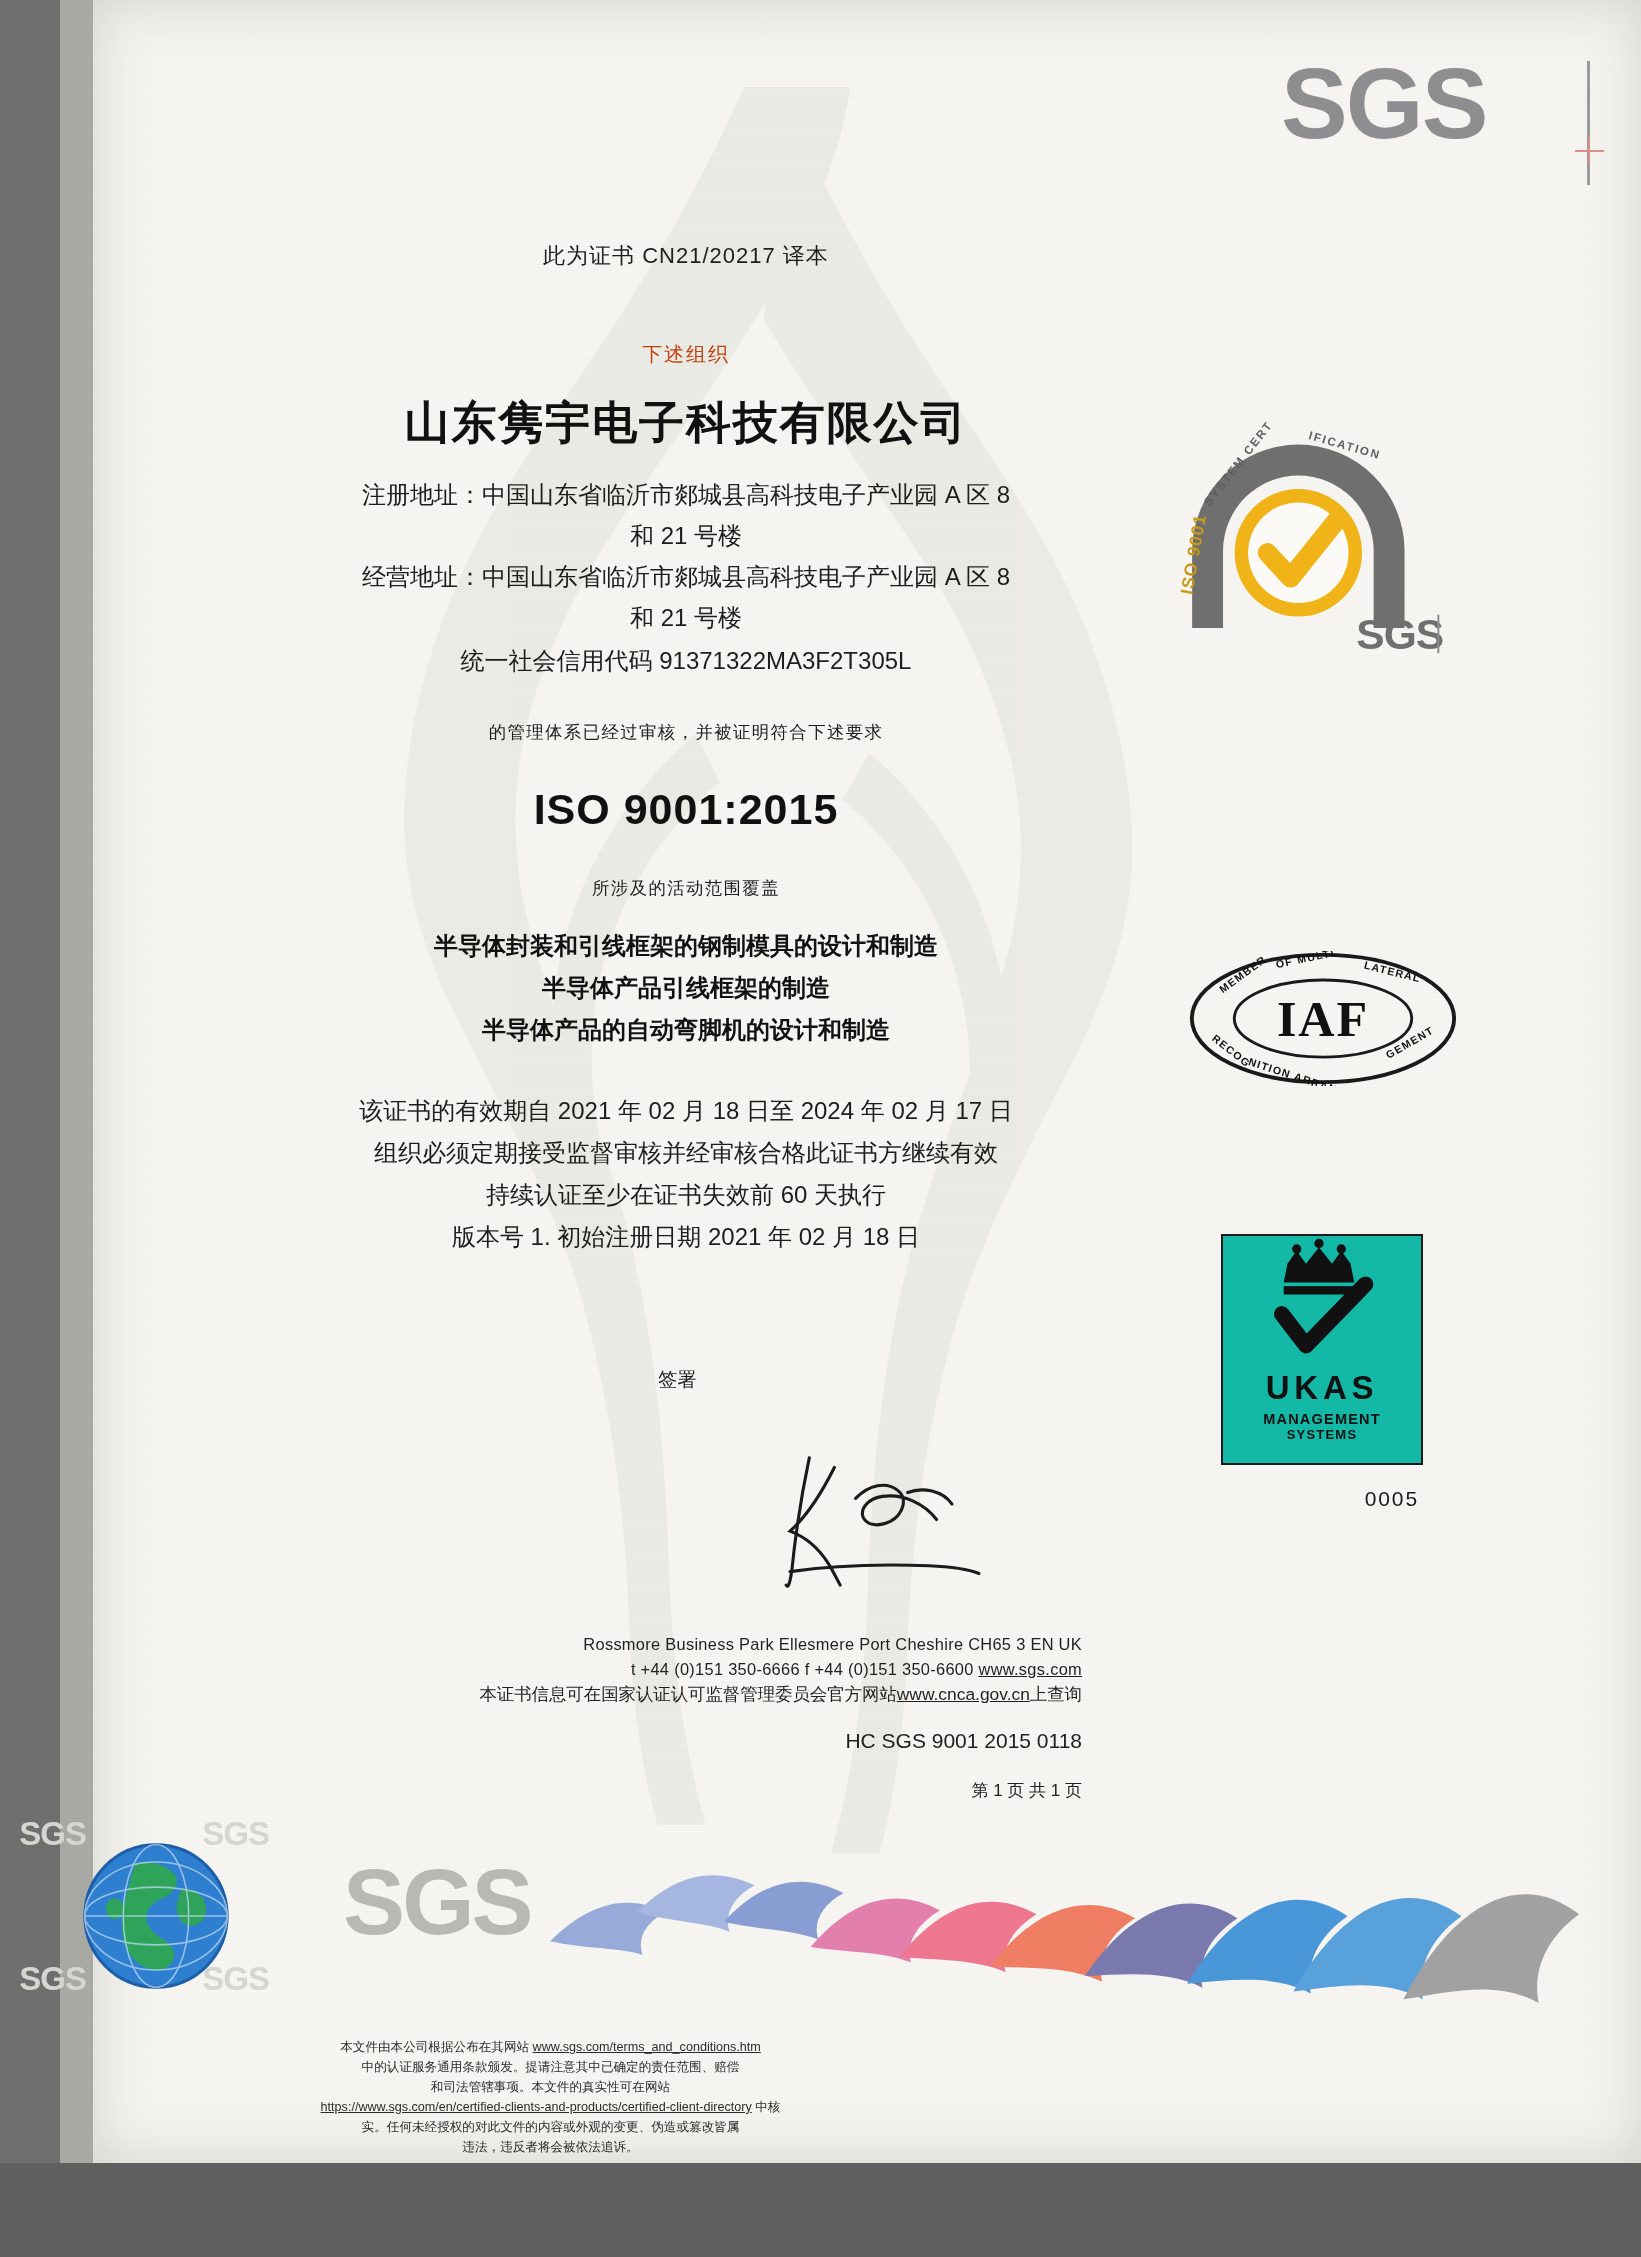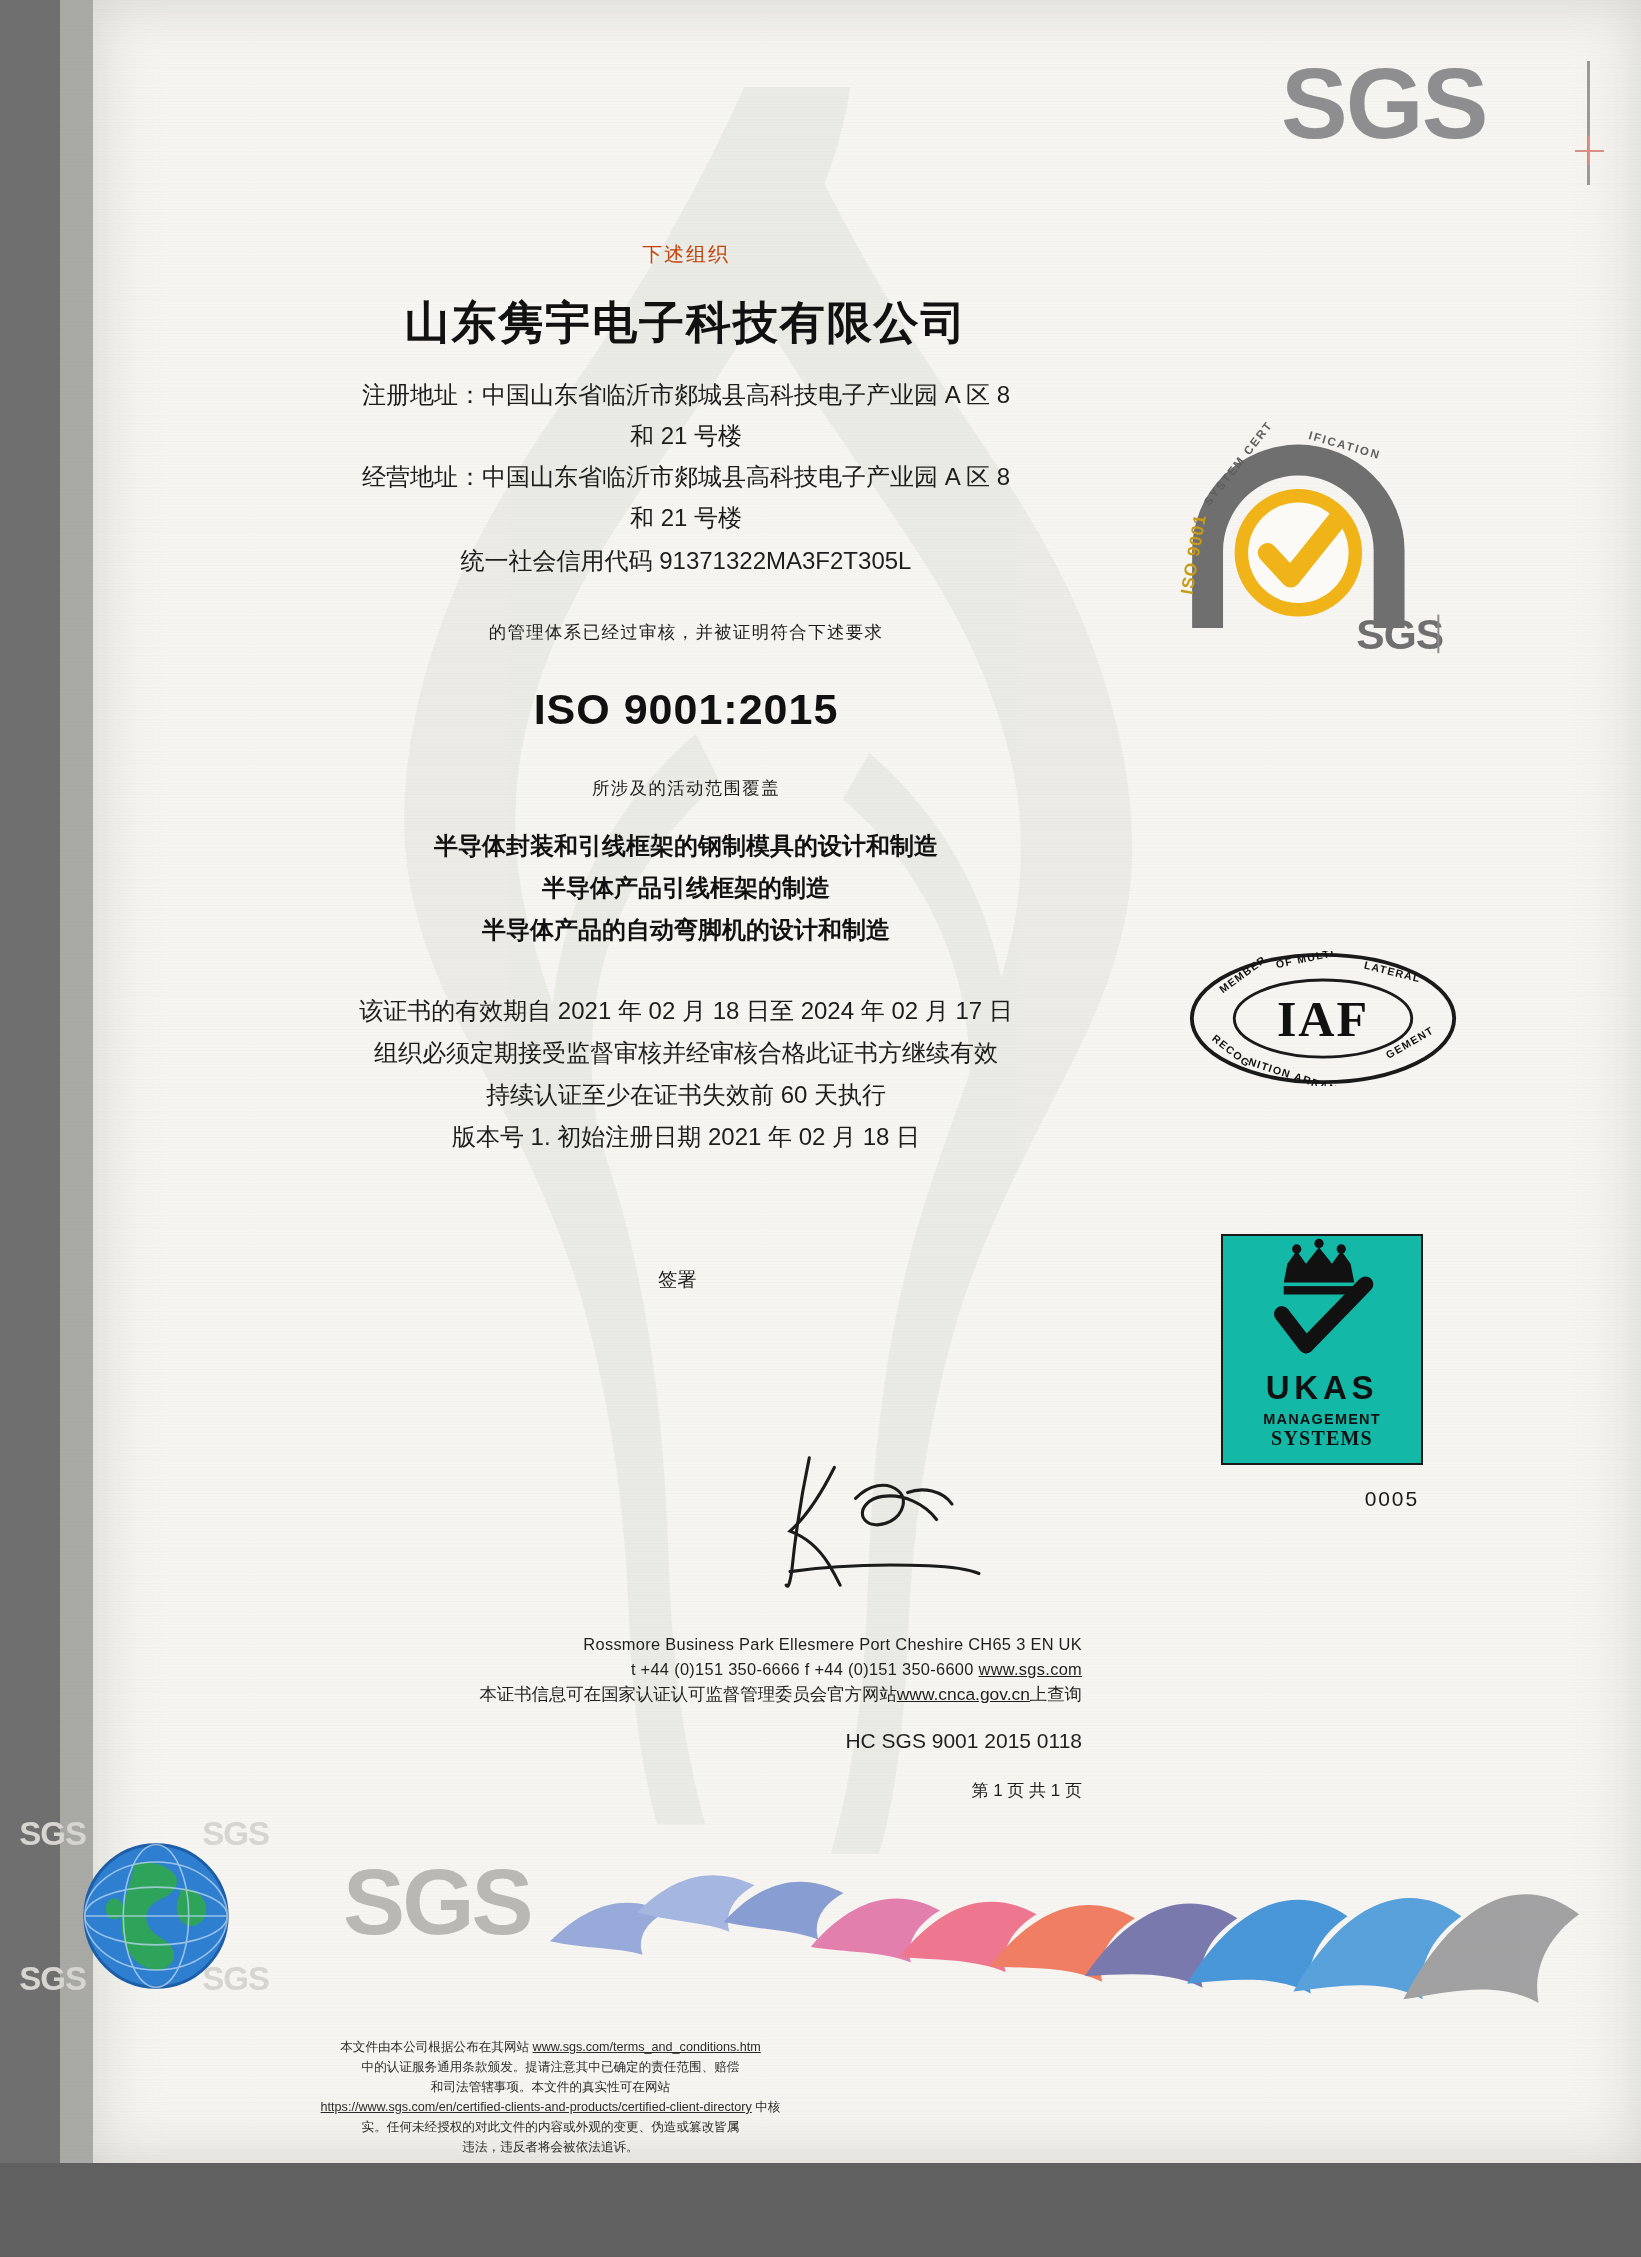--- a/index.html
+++ b/index.html
@@ -222,21 +222,21 @@
     position: absolute;
     left: 0;
     right: 0;
     top: 133px;
     text-align: center;
     font-weight: bold;
     color: #111;
   }
   .ukas-mark .u1 { font-size: 33px; letter-spacing: 4.8px; }
   .ukas-mark .u2 { font-size: 14.5px; letter-spacing: 1.2px; margin-top: 3.9px;}
-  .ukas-mark .u3 { font-size: 20px; letter-spacing: 1.2px; font-family: Liberation Serif, serif; }
+  .ukas-mark .u3 { font-size: 13px; letter-spacing: 1.2px; }
   .ukas-num {
     position: absolute;
     left: 1221px;
     top: 1487px;
     width: 198px;
     text-align: right;
     font-size: 21px;
     letter-spacing: 1.9px;
     color: #1a1a1a;
   }
@@ -338,20 +338,21 @@
   <div class="tint"></div>
 
   <div class="sgs-top">
     <div class="word">SGS</div>
     <div class="bar"></div>
     <div class="tick-h"></div>
     <div class="tick-v"></div>
   </div>
 
   <div class="content">
+    <div class="line-translation">此为证书 CN21/20217 译本</div>
     <div class="line-small">下述组织</div>
     <div class="company">山东隽宇电子科技有限公司</div>
 
     <div class="addr">
       <span>注册地址：</span><span>中国山东省临沂市郯城县高科技电子产业园 A 区 8</span>
       <span class="ind">和 21 号楼</span>
     </div>
     <div class="addr">
       <span>经营地址：</span><span>中国山东省临沂市郯城县高科技电子产业园 A 区 8</span>
       <span class="ind">和 21 号楼</span>

